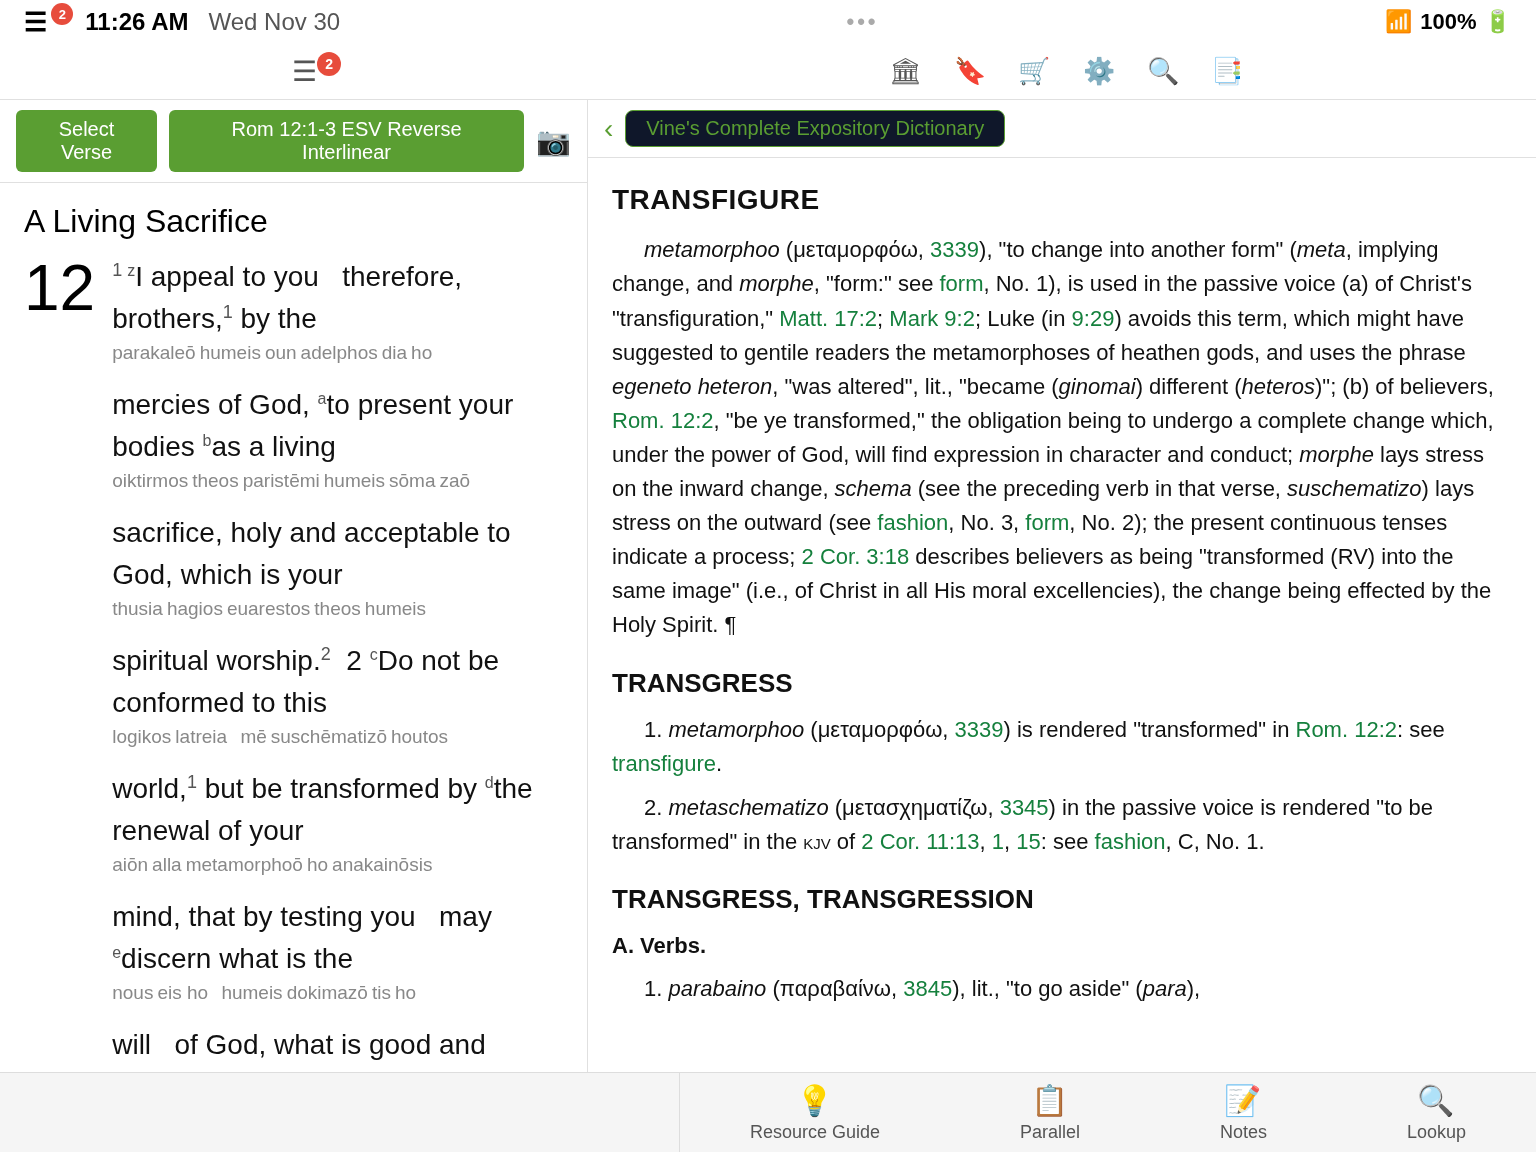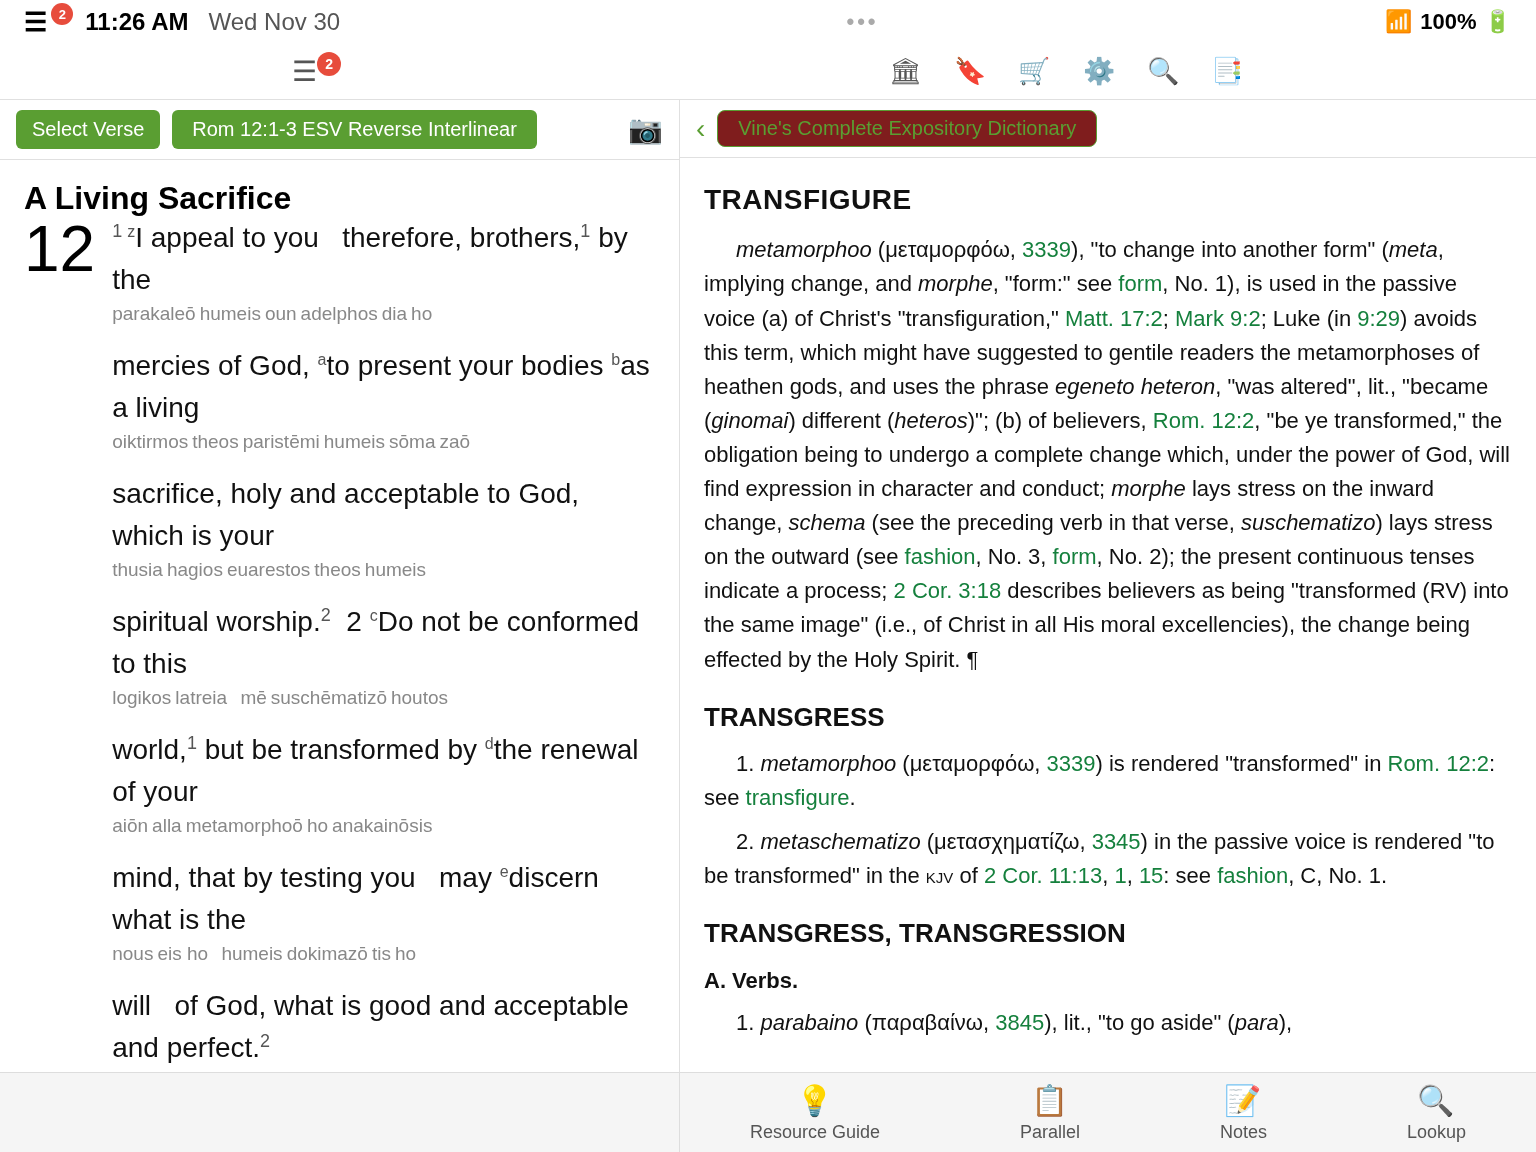--- a/index.html
+++ b/index.html
@@ -59,21 +59,21 @@
 
     
     .main-layout {
       display: flex;
       flex: 1;
       overflow: hidden;
     }
 
     
     .left-panel {
-      width: 680px;
+      width: 588px;
       border-right: 1px solid #e0e0e0;
       display: flex;
       flex-direction: column;
       overflow: hidden;
     }
 
     .verse-bar {
       display: flex;
       align-items: center;
       padding: 10px 16px;
@@ -109,21 +109,22 @@
     }
 
     .bible-text {
       flex: 1;
       overflow-y: auto;
       padding: 20px 24px;
     }
 
     .section-heading {
       font-size: 32px;
-      font-weight: 700;
+      font-weight: 400;
+      margin-bottom: 16px;
     }
 
     .verse-block {
       margin-bottom: 16px;
     }
 
     .chapter-num {
       font-size: 64px;
       font-weight: 300;
       float: left;
@@ -188,21 +189,21 @@
       cursor: pointer;
       font-weight: 300;
     }
 
     .dict-title-btn {
       border: 1.5px solid #5a9e32;
       border-radius: 8px;
       padding: 6px 20px;
       font-size: 20px;
       color: #5a9e32;
-      background: #7f1d1d;
+      background: #0f172a;
       cursor: pointer;
     }
 
     .right-content {
       flex: 1;
       overflow-y: auto;
       padding: 20px 24px;
       font-size: 22px;
       line-height: 1.55;
       color: #111;

